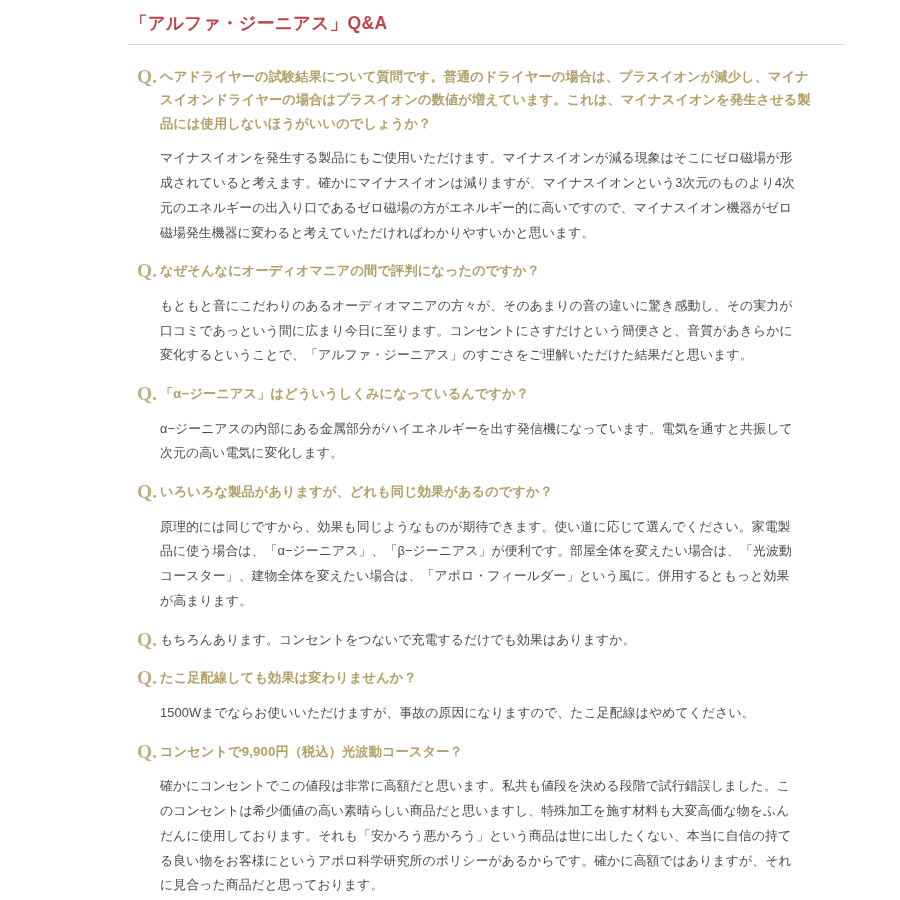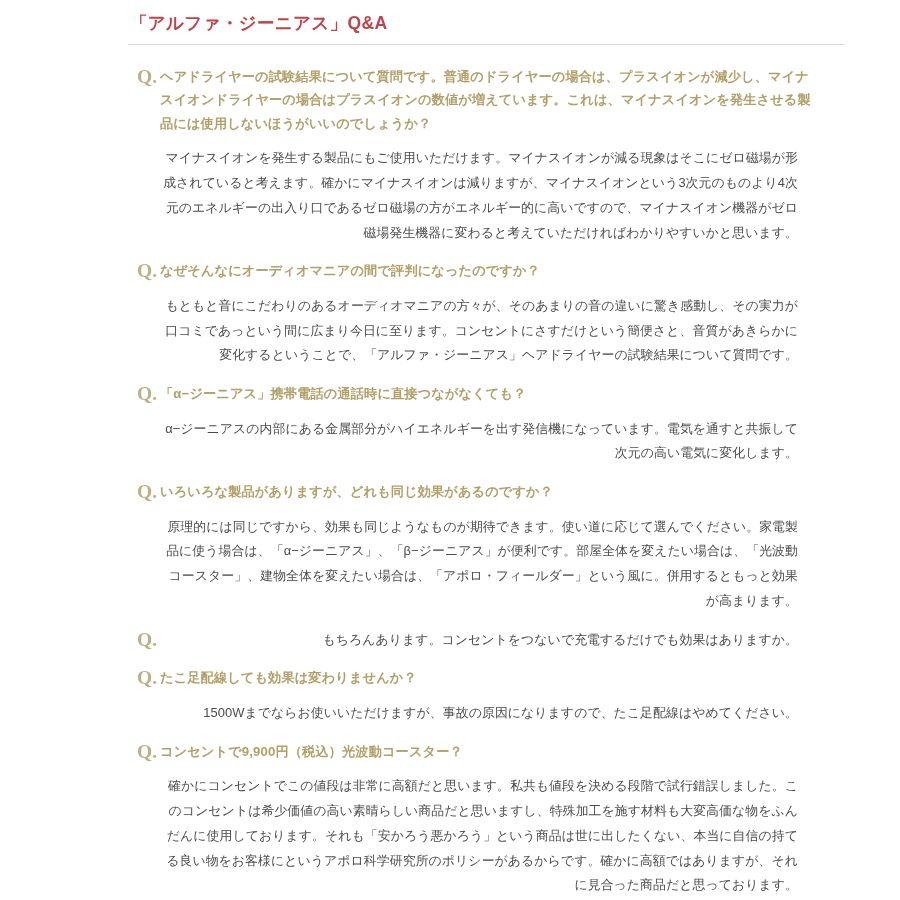--- a/index.html
+++ b/index.html
@@ -90,44 +90,44 @@
 
   .qa-answer {
     margin: 11px 0 0 32px;
     padding: 0;
     font-size: 12.9px;
     font-weight: normal;
     color: #4c4c4c;
     line-height: 1.92;
     letter-spacing: 0.005em;
     max-width: 638px;
-    text-align: right;
+    text-align: left;
   }
 </style>
 </head>
 <body>
 
 <div class="page">
   <div class="content-col">
 
     <h1 class="doc-title">「アルファ・ジーニアス」Q&amp;A</h1>
 
     <div class="title-rule"></div>
 
     <div class="qa-list" id="qa-list">
         <div class="qa-block">
           <div class="qa-question"><span class="q-marker">Q.</span><span>ヘアドライヤーの試験結果について質問です。普通のドライヤーの場合は、プラスイオンが減少し、マイナスイオンドライヤーの場合はプラスイオンの数値が増えています。これは、マイナスイオンを発生させる製品には使用しないほうがいいのでしょうか？</span></div>
           <p class="qa-answer">マイナスイオンを発生する製品にもご使用いただけます。マイナスイオンが減る現象はそこにゼロ磁場が形成されていると考えます。確かにマイナスイオンは減りますが、マイナスイオンという3次元のものより4次元のエネルギーの出入り口であるゼロ磁場の方がエネルギー的に高いですので、マイナスイオン機器がゼロ磁場発生機器に変わると考えていただければわかりやすいかと思います。</p>
         </div>
         <div class="qa-block">
           <div class="qa-question"><span class="q-marker">Q.</span><span>なぜそんなにオーディオマニアの間で評判になったのですか？</span></div>
-          <p class="qa-answer">もともと音にこだわりのあるオーディオマニアの方々が、そのあまりの音の違いに驚き感動し、その実力が口コミであっという間に広まり今日に至ります。コンセントにさすだけという簡便さと、音質があきらかに変化するということで、「アルファ・ジーニアス」ヘアドライヤーの試験結果について質問です。</p>
+          <p class="qa-answer">もともと音にこだわりのあるオーディオマニアの方々が、そのあまりの音の違いに驚き感動し、その実力が口コミであっという間に広まり今日に至ります。コンセントにさすだけという簡便さと、音質があきらかに変化するということで、「アルファ・ジーニアス」のすごさをご理解いただけた結果だと思います。</p>
         </div>
         <div class="qa-block">
-          <div class="qa-question"><span class="q-marker">Q.</span><span>「α−ジーニアス」携帯電話の通話時に直接つながなくても？</span></div>
+          <div class="qa-question"><span class="q-marker">Q.</span><span>「α−ジーニアス」はどういうしくみになっているんですか？</span></div>
           <p class="qa-answer">α−ジーニアスの内部にある金属部分がハイエネルギーを出す発信機になっています。電気を通すと共振して次元の高い電気に変化します。</p>
         </div>
         <div class="qa-block">
           <div class="qa-question"><span class="q-marker">Q.</span><span>いろいろな製品がありますが、どれも同じ効果があるのですか？</span></div>
           <p class="qa-answer">原理的には同じですから、効果も同じようなものが期待できます。使い道に応じて選んでください。家電製品に使う場合は、「α−ジーニアス」、「β−ジーニアス」が便利です。部屋全体を変えたい場合は、「光波動コースター」、建物全体を変えたい場合は、「アポロ・フィールダー」という風に。併用するともっと効果が高まります。</p>
         </div>
         <div class="qa-block">
           <div class="qa-question"><span class="q-marker">Q.</span></div>
           <p class="qa-answer">もちろんあります。コンセントをつないで充電するだけでも効果はありますか。</p>
         </div>

